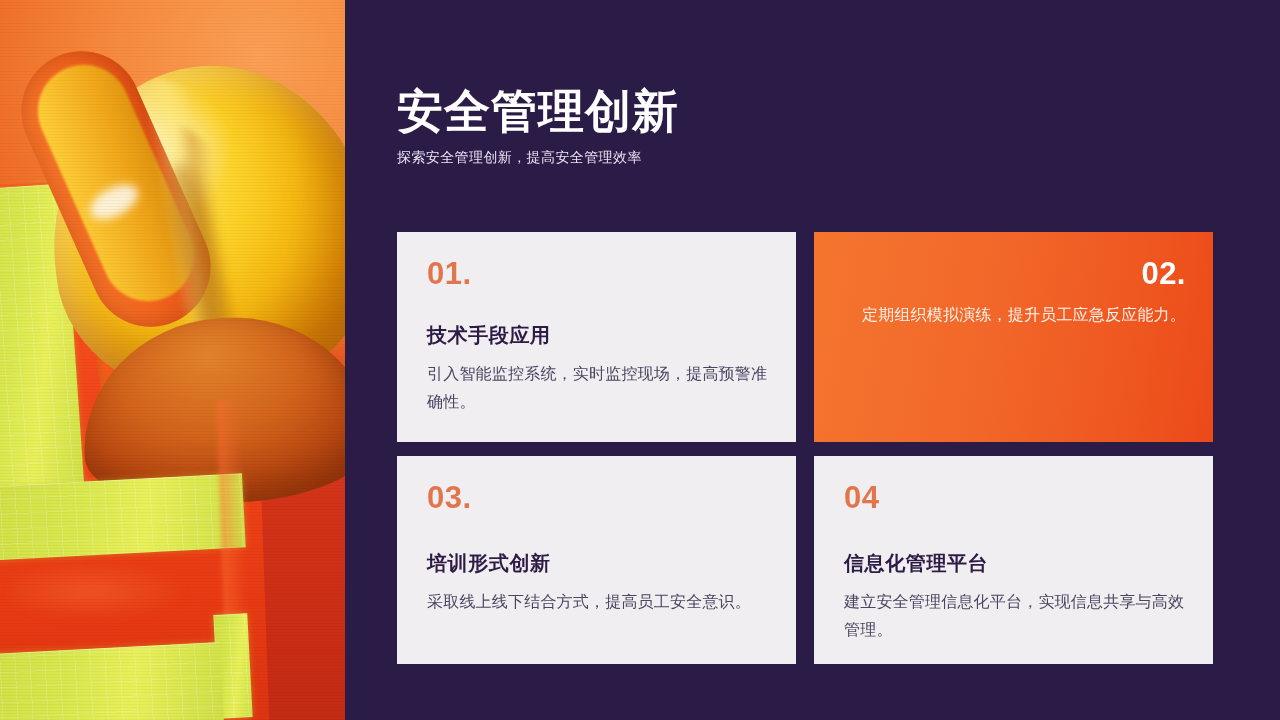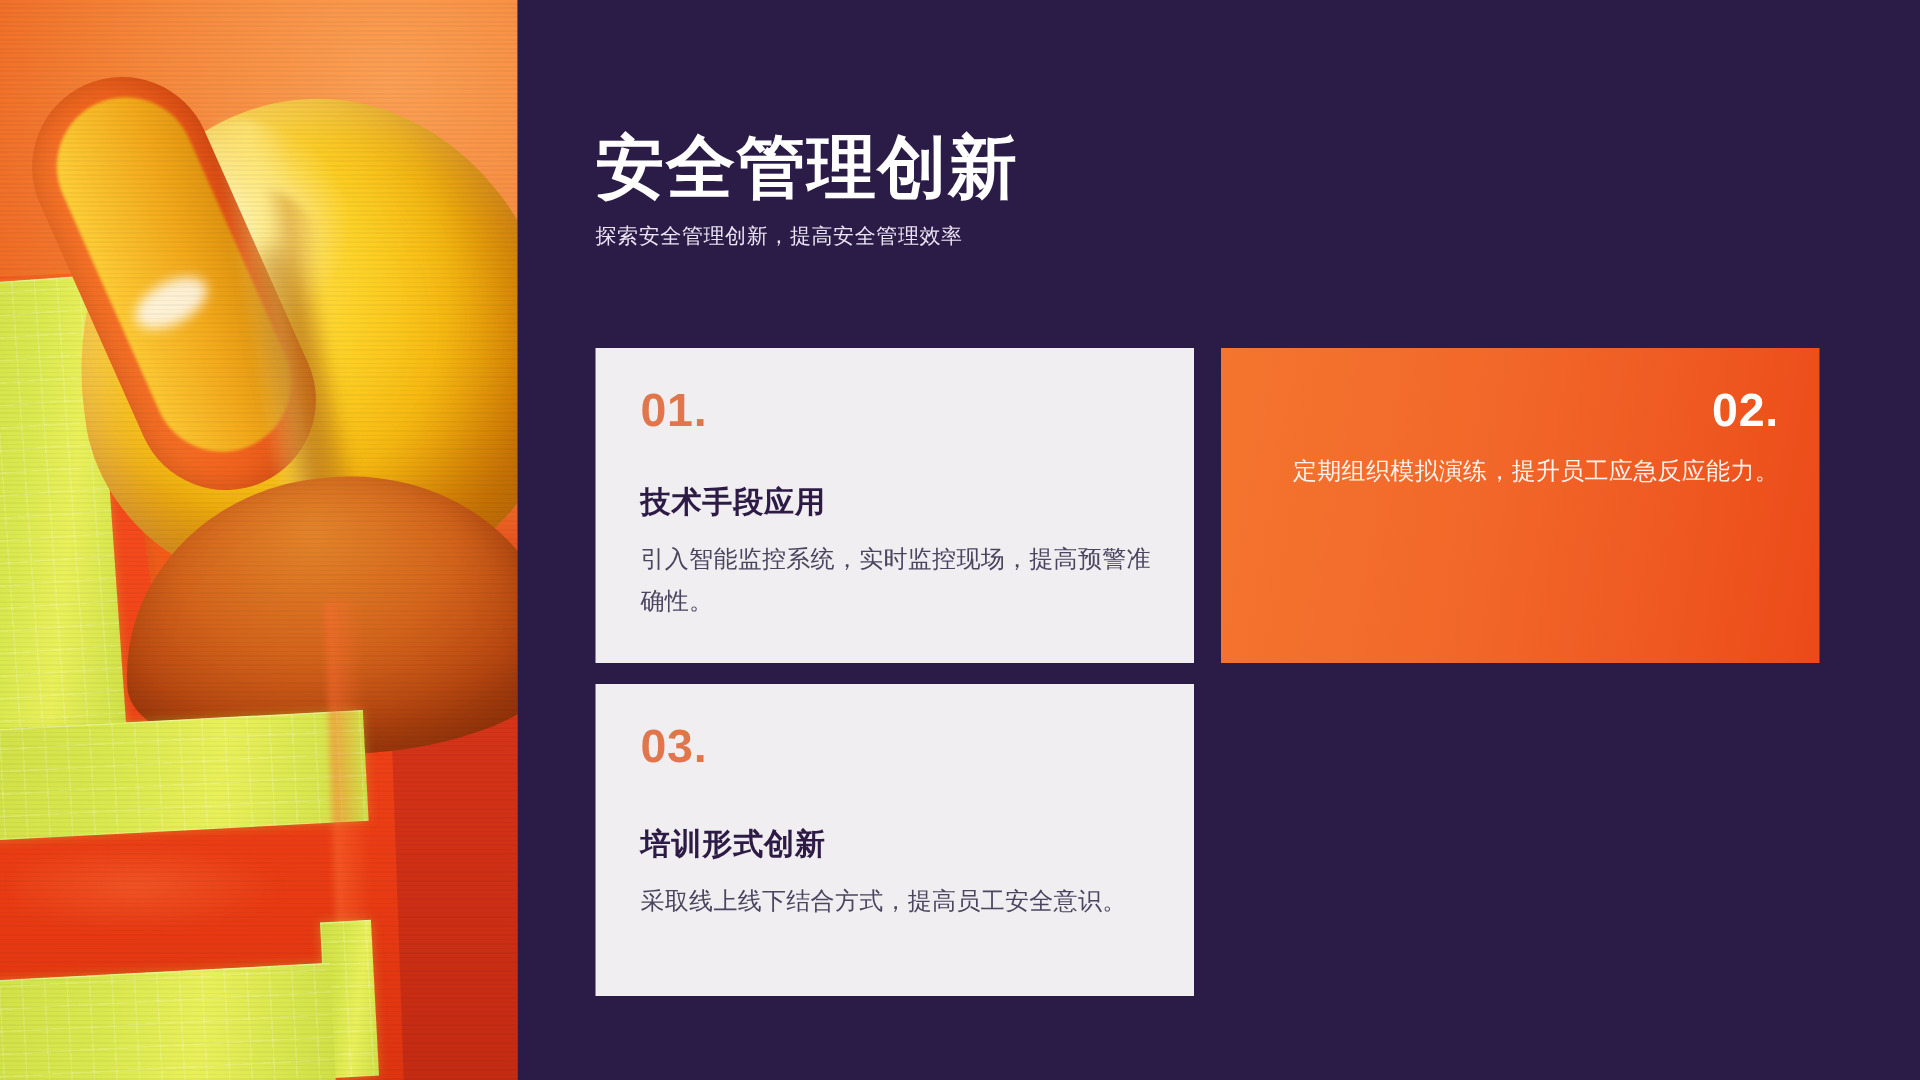--- a/index.html
+++ b/index.html
@@ -338,16 +338,21 @@
         <p class="card-num">02.</p>
         <p class="card-body">定期组织模拟演练，提升员工应急反应能力。</p>
       </div>
 
       <div class="card row2">
         <p class="card-num">03.</p>
         <h2 class="card-title">培训形式创新</h2>
         <p class="card-body">采取线上线下结合方式，提高员工安全意识。</p>
       </div>
 
+      <div class="card row2">
+        <p class="card-num">04</p>
+        <h2 class="card-title">信息化管理平台</h2>
+        <p class="card-body">建立安全管理信息化平台，实现信息共享与高效管理。</p>
+      </div>
 
     </div>
   </div>
 </div>
 
 </body></html>

